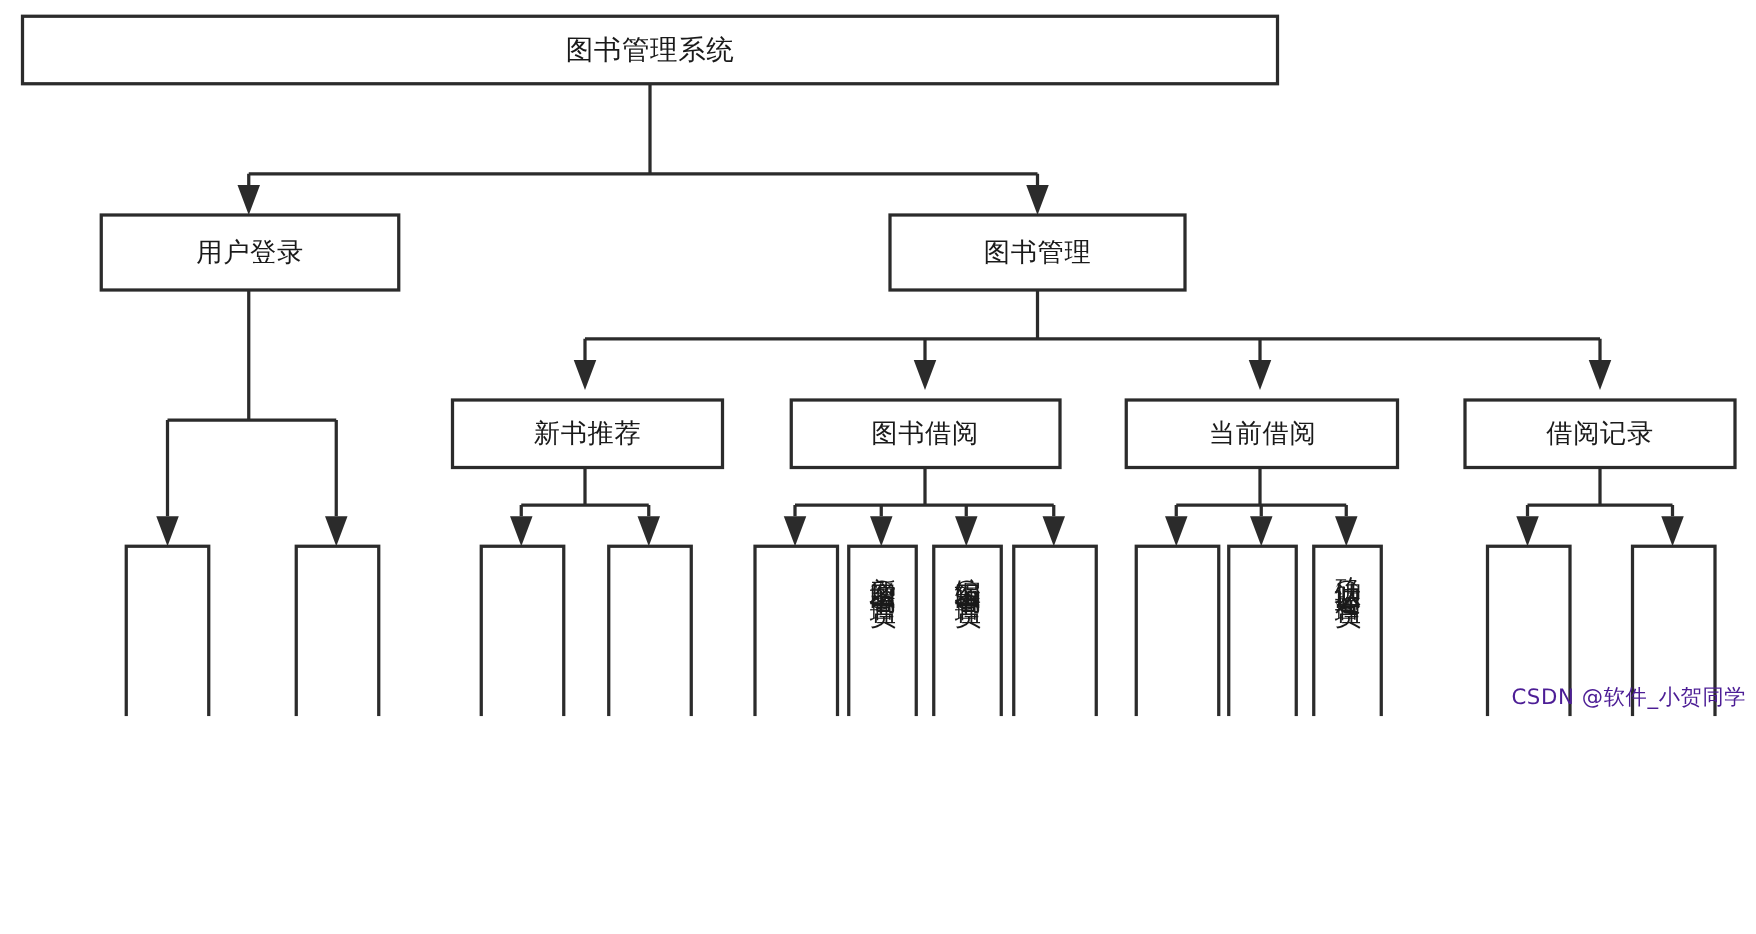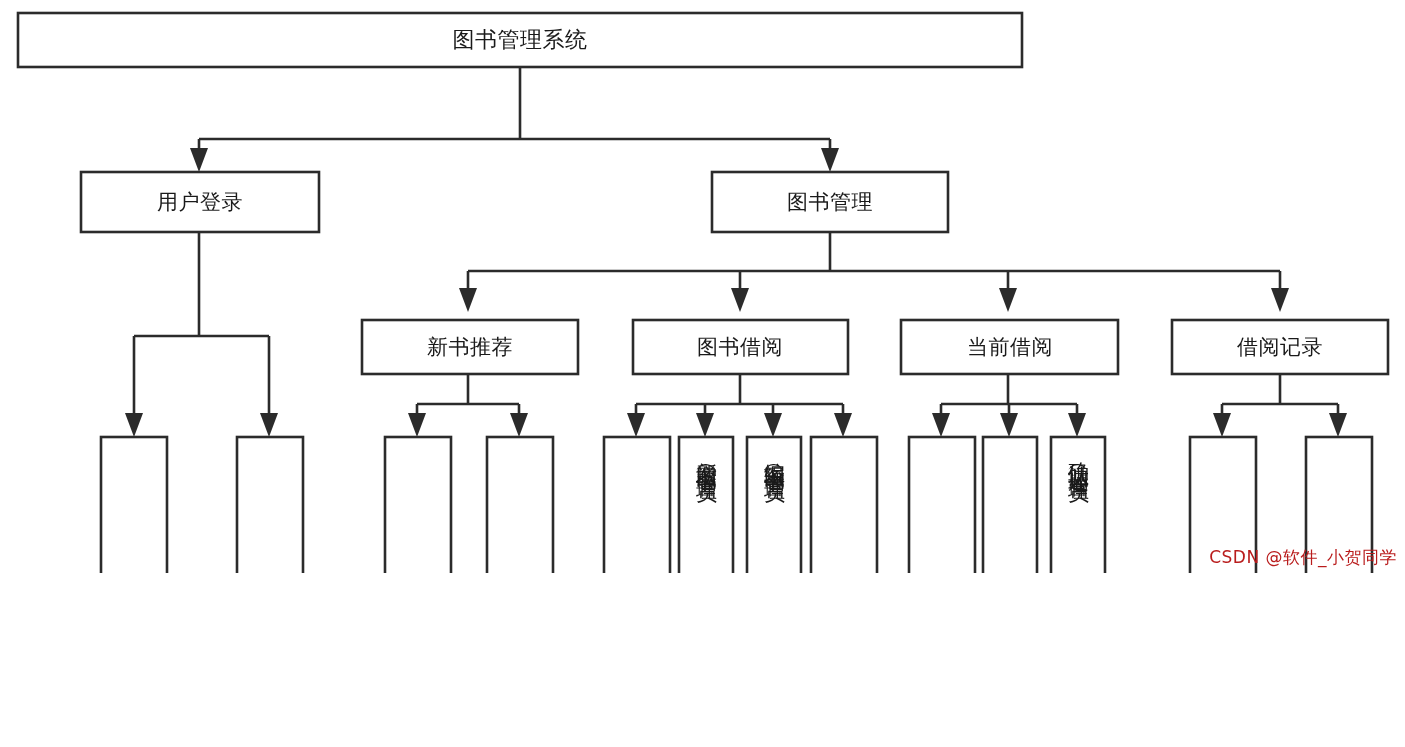--- a/index.html
+++ b/index.html
@@ -68,21 +68,21 @@
     letter-spacing: 3px;
     white-space: nowrap;
     text-align: center;
   }
   .watermark {
     position: absolute;
     right: 8px;
     bottom: 4px;
     font-family: "DejaVu Sans", "Liberation Sans", sans-serif;
     font-size: 17px;
-    color: #b91c1c;
+    color: #4c1d95;
     letter-spacing: 0.5px;
     white-space: nowrap;
   }
 </style>
 </head>
 <body>
 
 <div id="diagram-root">
 
   <svg class="canvas" viewBox="0 0 1405 747" xmlns="http://www.w3.org/2000/svg">

